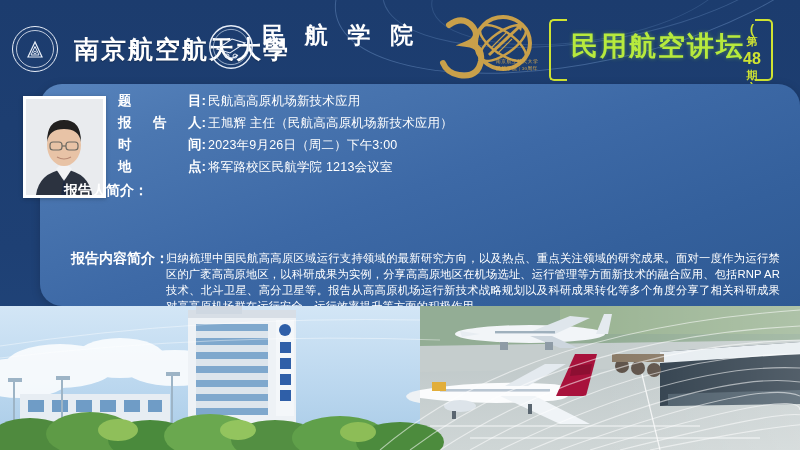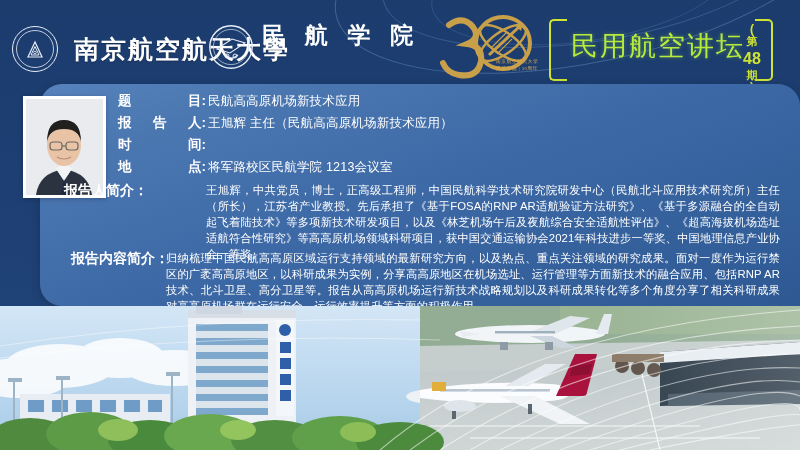--- a/index.html
+++ b/index.html
@@ -54,21 +54,21 @@
   .forum{position:absolute;left:549px;top:18px;width:236px;height:60px;}
   .forum .bracket-l,.forum .bracket-r{position:absolute;width:16px;height:58px;}
   .forum .bracket-l{left:0;top:1px;border-left:2.5px solid #cfe332;
         border-top:2.5px solid #cfe332;border-bottom:2.5px solid #cfe332;
         border-radius:5px 0 0 5px;}
   .forum .bracket-r{right:12px;top:1px;border-right:2.5px solid #cfe332;
         border-top:2.5px solid #cfe332;border-bottom:2.5px solid #cfe332;
         border-radius:0 5px 5px 0;}
   .forum-title{position:absolute;left:22px;top:10px;color:#b7ea3d;
         font-family:"Liberation Sans","DejaVu Sans",sans-serif;
-        font-size:27px;font-weight:400;letter-spacing:2px;white-space:nowrap;
+        font-size:27px;font-weight:700;letter-spacing:2px;white-space:nowrap;
         text-shadow:0 0 4px rgba(140,220,60,.45);}
   .issue{position:absolute;right:22px;top:6px;width:22px;text-align:center;
         color:#cfe332;font-size:11px;font-weight:700;line-height:1.25;
         letter-spacing:0;}
   .issue .paren{font-size:12px;display:block;line-height:.9;}
   .issue .num{display:block;font-size:16px;}
 
   
   .panel{position:absolute;left:40px;top:84px;width:760px;height:222px;
         border-radius:22px 22px 0 22px;
@@ -92,21 +92,21 @@
   .lbl .c{display:inline-block;}
   .val{color:#fff;font-size:12.5px;line-height:22px;white-space:nowrap;
        letter-spacing:.2px;}
 
   
   .para{position:absolute;display:flex;align-items:flex-start;}
   .para .plbl{flex:none;color:#fff;font-size:14px;font-weight:700;white-space:nowrap;
        line-height:16px;}
   .para .ptxt{color:#fff;font-size:11.3px;line-height:16px;text-align:justify;
        letter-spacing:.1px;}
-  #bio-block{left:24px;top:98px;width:716px;gap:47px;}
+  #bio-block{left:24px;top:98px;width:716px;}
   #bio-block .plbl{width:95px;}
   #bio-block .ptxt{width:614px;}
   #sum-block{left:24px;top:166px;width:716px;justify-content:flex-end;}
   #sum-block .plbl{width:95px;}
   #sum-block .ptxt{width:614px;}
 
   
   .photo{position:absolute;left:0;top:306px;width:800px;height:144px;overflow:hidden;
         background:linear-gradient(180deg,#cfe4f4 0%,#bcd8ef 40%,#9fc4e2 100%);}
   .photo svg{display:block;}
@@ -219,33 +219,33 @@
               <span class="c">告</span>
               <span class="c">人:</span>
         </span>
         <span class="val">王旭辉 主任（民航高高原机场新技术应用）</span>
       </div>
       <div class="row">
         <span class="lbl">
           <span class="c">时</span>
               <span class="c">间:</span>
         </span>
+        <span class="val">2023年9月26日（周二）下午3:00</span>
       </div>
       <div class="row">
         <span class="lbl">
           <span class="c">地</span>
               <span class="c">点:</span>
         </span>
         <span class="val">将军路校区民航学院  1213会议室</span>
       </div>
     </div>
 
     <div class="para" id="bio-block">
       <span class="plbl">报告人简介：</span>
-      <span class="ptxt">王旭辉，中共党员，博士，正高级工程师，中国民航科学技术研究院研发中心（民航北斗应用技术研究所）主任（所长），江苏省产业教授。先后承担了《基于FOSA的RNP AR适航验证方法研究》、《基于多源融合的全自动起飞着陆技术》等多项新技术研发项目，以及《林芝机场午后及夜航综合安全适航性评估》、《超高海拔机场选址适航符合性研究》等高高原机场领域科研项目，获中国交通运输协会2021年科技进步一等奖、中国地理信息产业协会一等奖。</span>
     </div>
 
     <div class="para" id="sum-block">
       <span class="plbl">报告内容简介：</span>
       <span class="ptxt">归纳梳理中国民航高高原区域运行支持领域的最新研究方向，以及热点、重点关注领域的研究成果。面对一度作为运行禁区的广袤高高原地区，以科研成果为实例，分享高高原地区在机场选址、运行管理等方面新技术的融合应用、包括RNP AR技术、北斗卫星、高分卫星等。报告从高高原机场运行新技术战略规划以及科研成果转化等多个角度分享了相关科研成果对高高原机场群在运行安全、运行效率提升等方面的积极作用。</span>
     </div>
 
    </div>
   </div>
 

